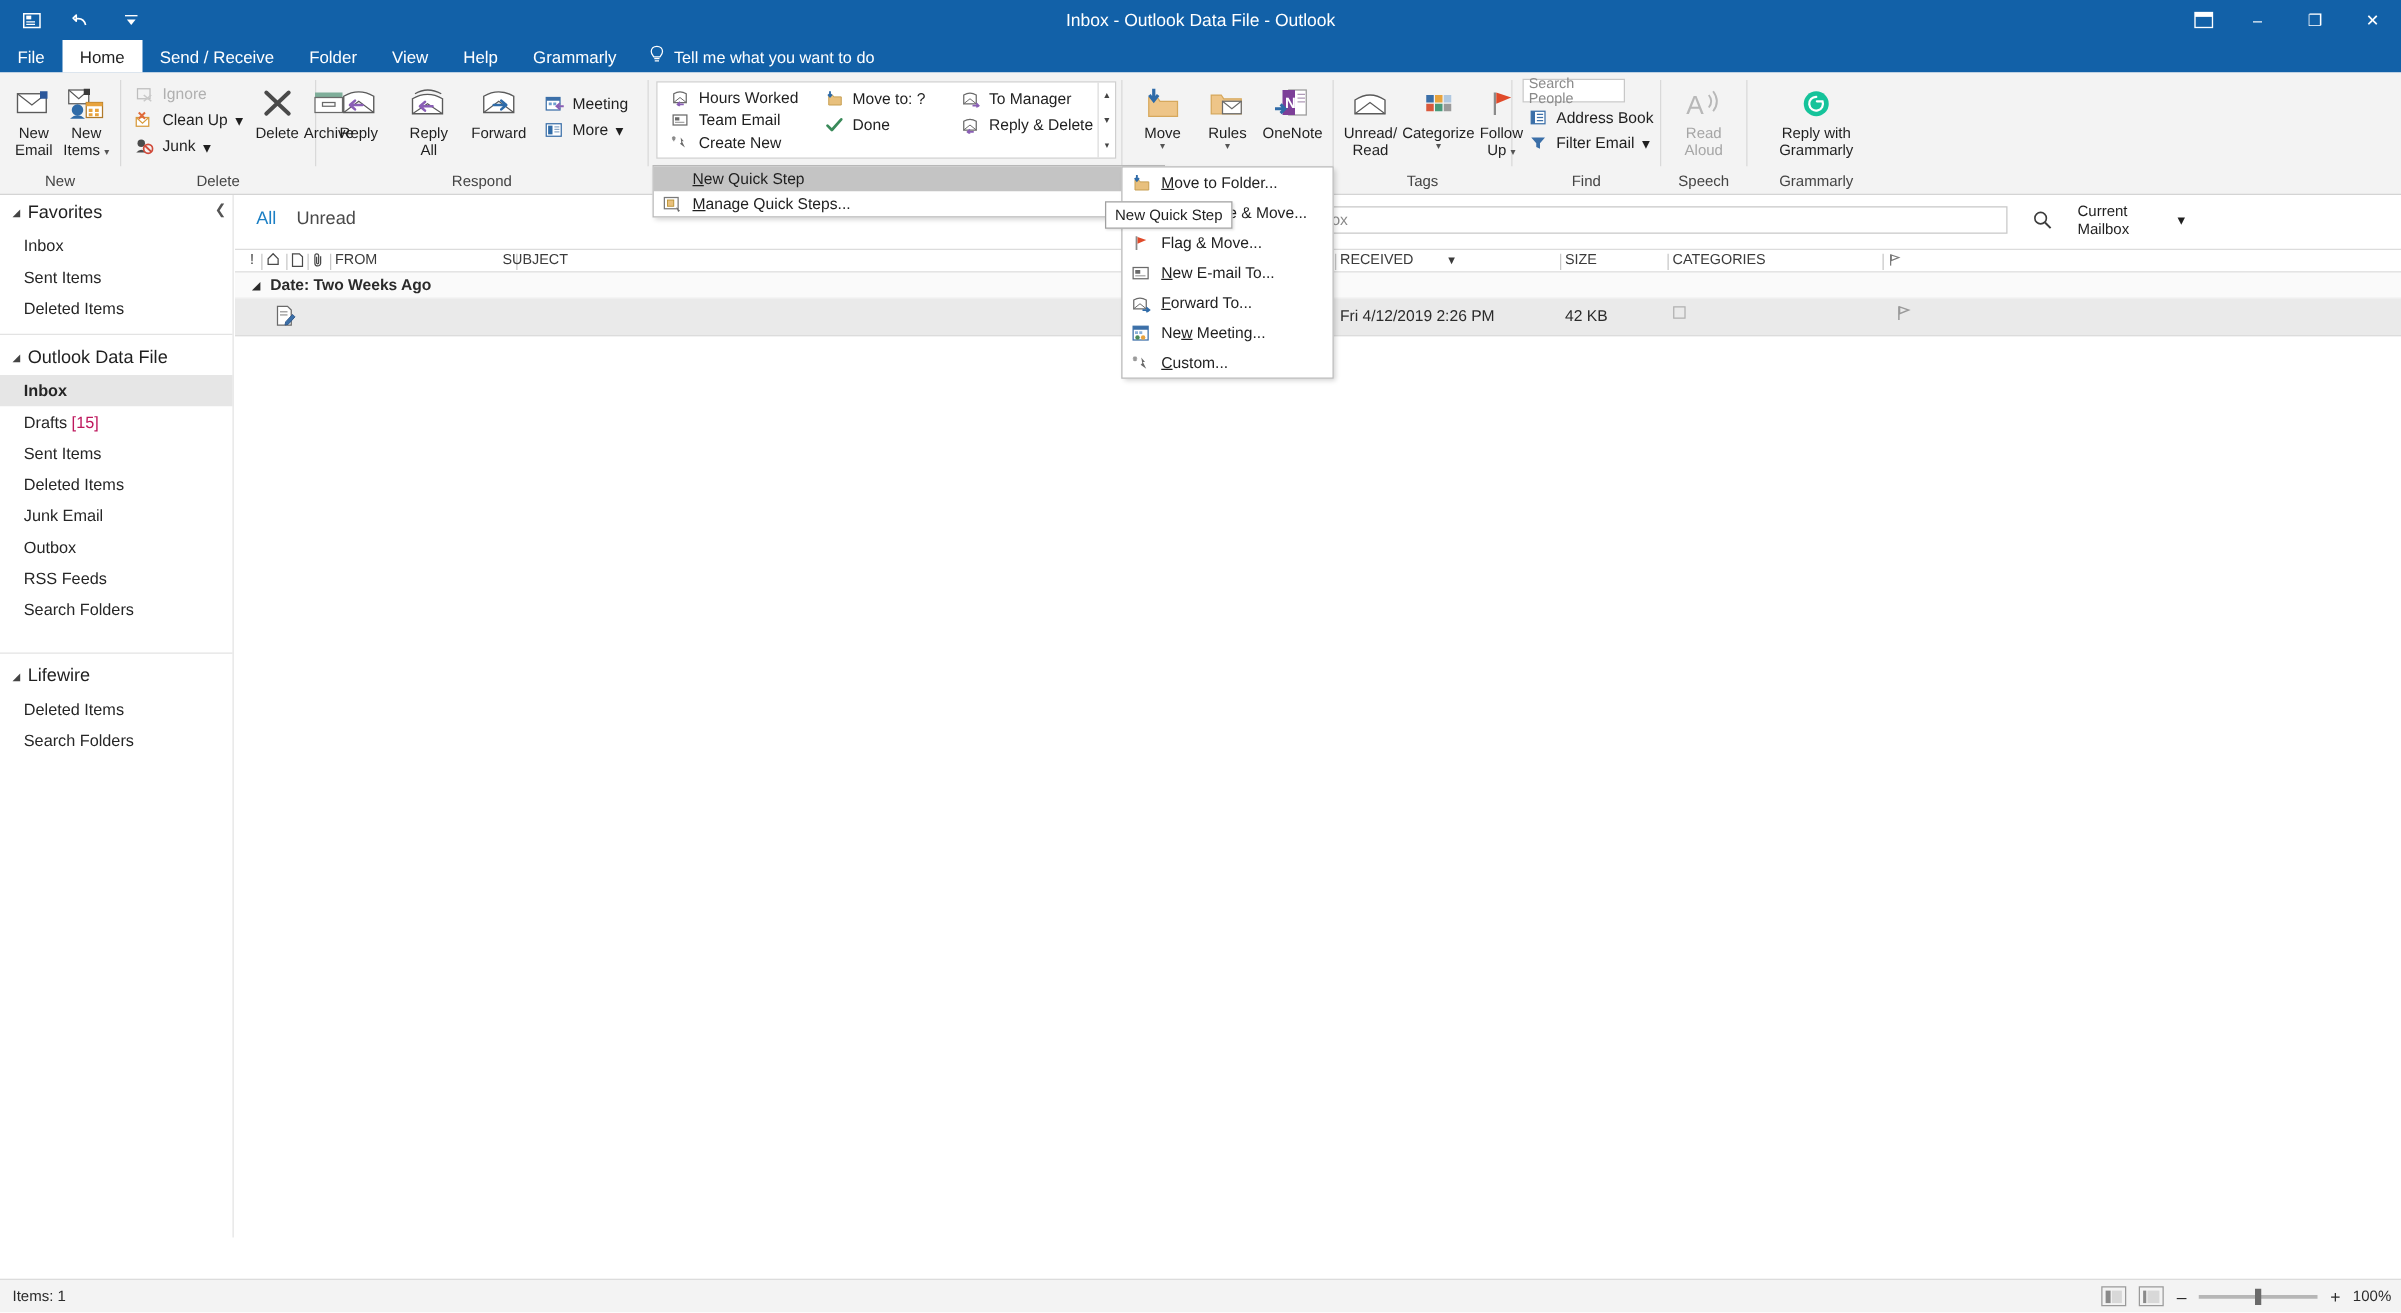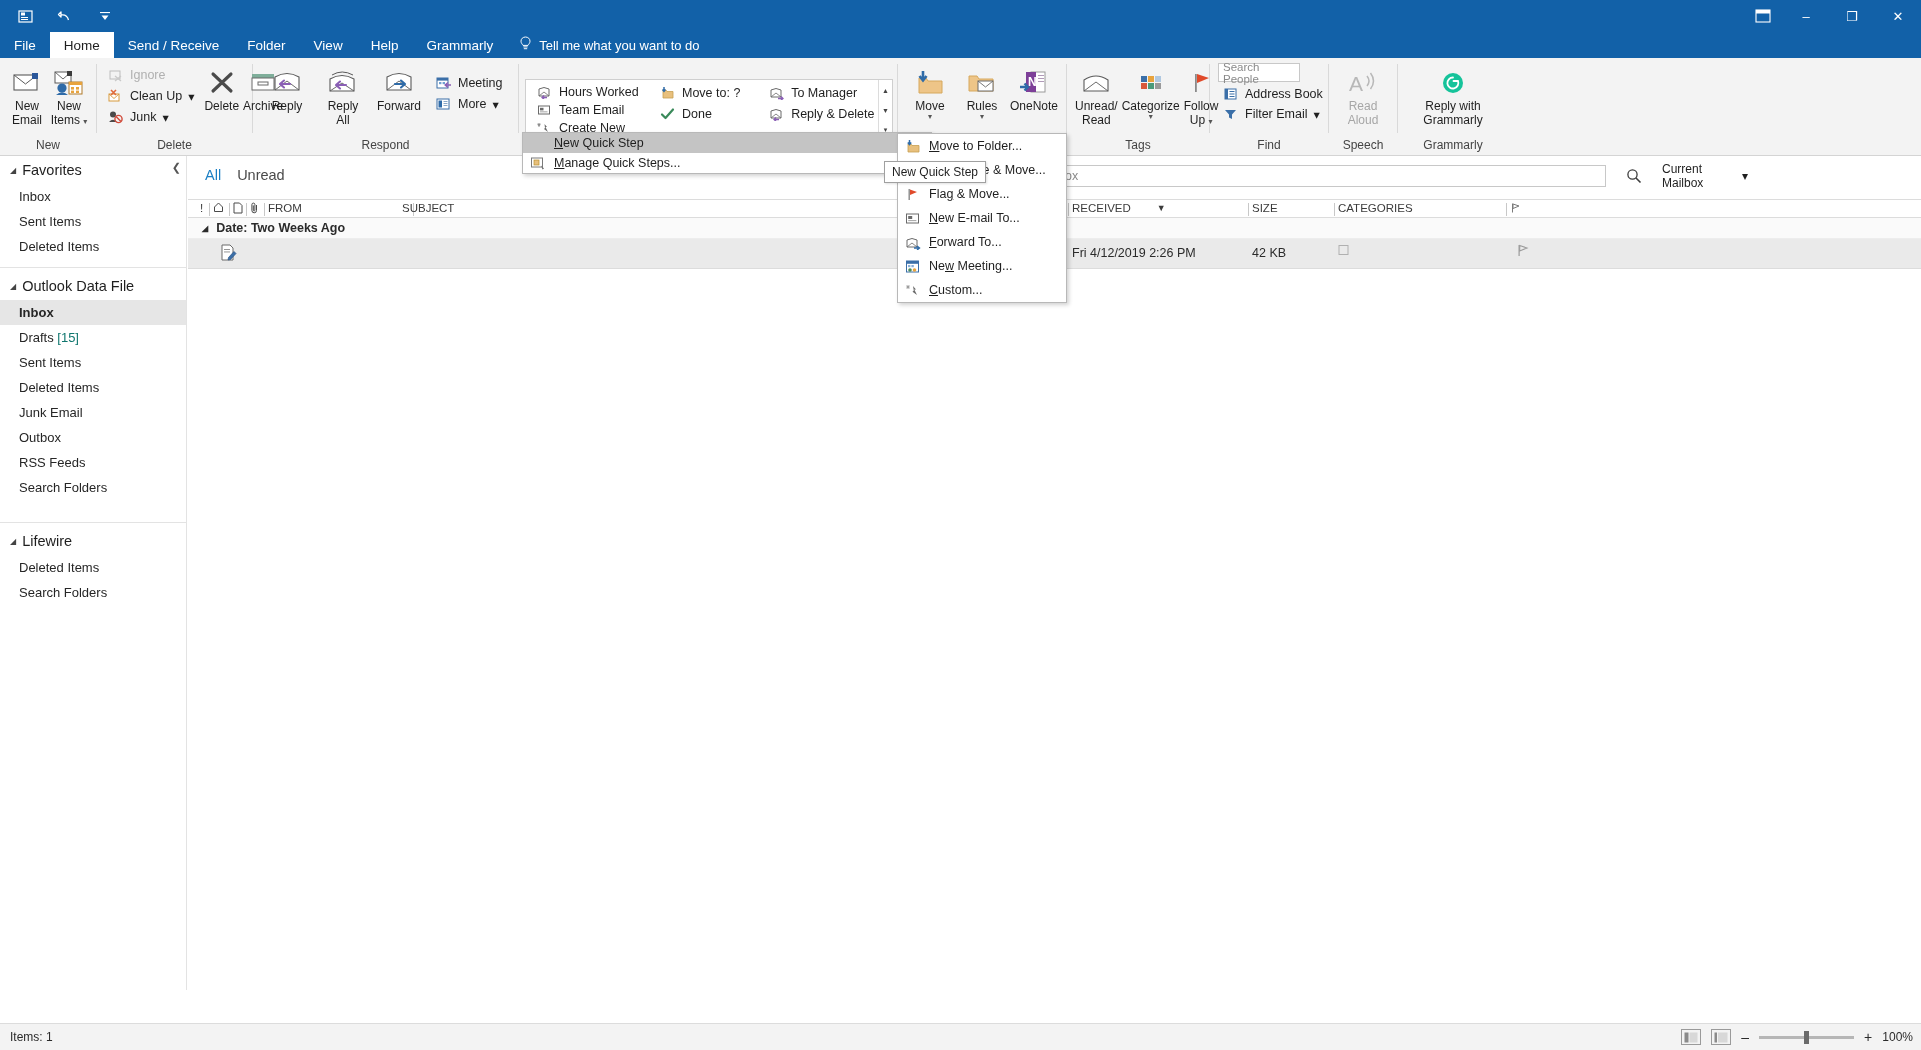--- a/index.html
+++ b/index.html
@@ -77,21 +77,21 @@
     font-size: 12.5px; color: #1f1f1f; padding: 0 4px; white-space: nowrap;
   }
   .smallbtn.disabled { color: #b0b0b0; }
   .smallcol { display: flex; flex-direction: column; gap: 1px; padding-top: 2px; }
   .ico { width: 17px; height: 17px; display: flex; align-items: center; justify-content: center; flex: none; }
   .ico svg { display: block; }
 
   
   .qs-gallery {
     display: flex; border: 1px solid #cfcfcf; background: #fff;
-    height: 62px; margin-top: 16px; position: relative;
+    height: 62px; margin-top: 2px; position: relative;
   }
   .qs-col { display: flex; flex-direction: column; padding: 3px 6px; gap: 1px; }
   .qs-scroll { width: 14px; border-left: 1px solid #dcdcdc; display: flex; flex-direction: column; }
   .qs-arrow { flex: 1; display: flex; align-items: center; justify-content: center; font-size: 7px; color: #444; }
 
   .find-search {
     width: 82px; height: 19px; border: 1px solid #c8c8c8; background: #fff;
     font-size: 11.5px; color: #8a8a8a; padding: 0 4px; display: flex; align-items: center;
     margin-bottom: 2px;
   }
@@ -103,21 +103,21 @@
     font-size: 13px; color: #262626;
   }
   .nav-collapse { position: absolute; right: 5px; top: 5px; font-size: 11px; color: #555; }
   .nav-group-head {
     display: flex; align-items: center; gap: 6px;
     padding: 6px 0 6px 10px; font-size: 14.5px; color: #1f1f1f;
   }
   .nav-tri { font-size: 8px; color: #444; }
   .nav-item { padding: 5px 0 5px 19px; font-size: 13px; color: #262626; }
   .nav-item.selected { background: #e6e6e6; font-weight: bold; }
-  .nav-count { color: #0f766e; }
+  .nav-count { color: #be185d; }
   .nav-div { height: 1px; background: #e3e3e3; margin: 8px 0 4px 0; }
 
   
   .listpane { position: absolute; top: 156px; left: 188px; right: 0; bottom: 60px; background: #fff; }
   .filterbar { height: 38px; display: flex; align-items: center; padding-left: 17px; gap: 16px; }
   .filt { font-size: 14.5px; color: #4a4a4a; }
   .filt.active { color: #1b7fc4; }
   .searchbox {
     position: absolute; top: 9px; left: 752px; width: 666px; height: 22px;
     border: 1px solid #c8c8c8; background: #fff; display: flex; align-items: center;
@@ -204,20 +204,21 @@
             <path d="M4 7 L4 4 L1.5 6.5 L4 9 L4 7 Q10 6 11.5 12" fill="none" stroke="#fff" stroke-width="1.3" stroke-linejoin="round"></path>
           </svg>
       </div>
       <div class="qat-btn">
         <svg width="14" height="14" viewBox="0 0 14 14">
             <rect x="2" y="3" width="10" height="1.1" fill="#fff"></rect>
             <path d="M3.5 6.5 L10.5 6.5 L7 11 Z" fill="#fff"></path>
           </svg>
       </div>
     </div>
+    <div class="title-text">Inbox - Outlook Data File  -  Outlook</div>
     <div class="win-controls">
       <div class="win-btn ribbon-expand">
         <svg width="16" height="14" viewBox="0 0 16 14">
             <rect x="1" y="1" width="14" height="12" fill="none" stroke="#fff" stroke-width="1.1"></rect>
             <rect x="1" y="1" width="14" height="3.5" fill="#fff"></rect>
           </svg>
       </div>
       <div class="win-btn">–</div>
       <div class="win-btn">❐</div>
       <div class="win-btn close">✕</div>

